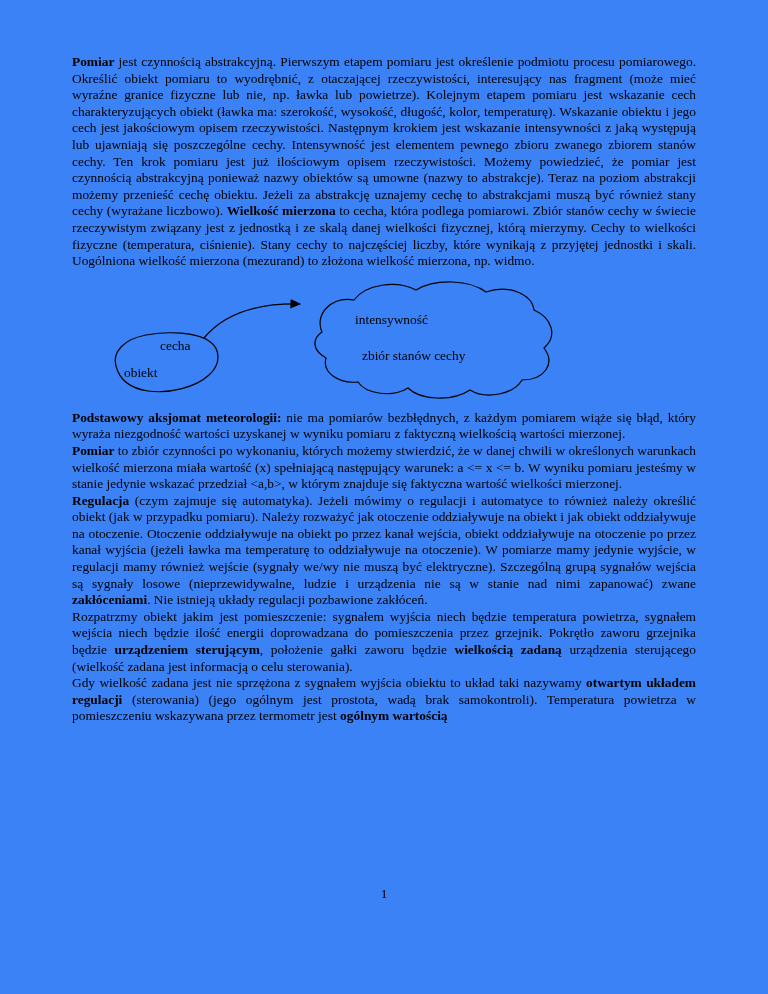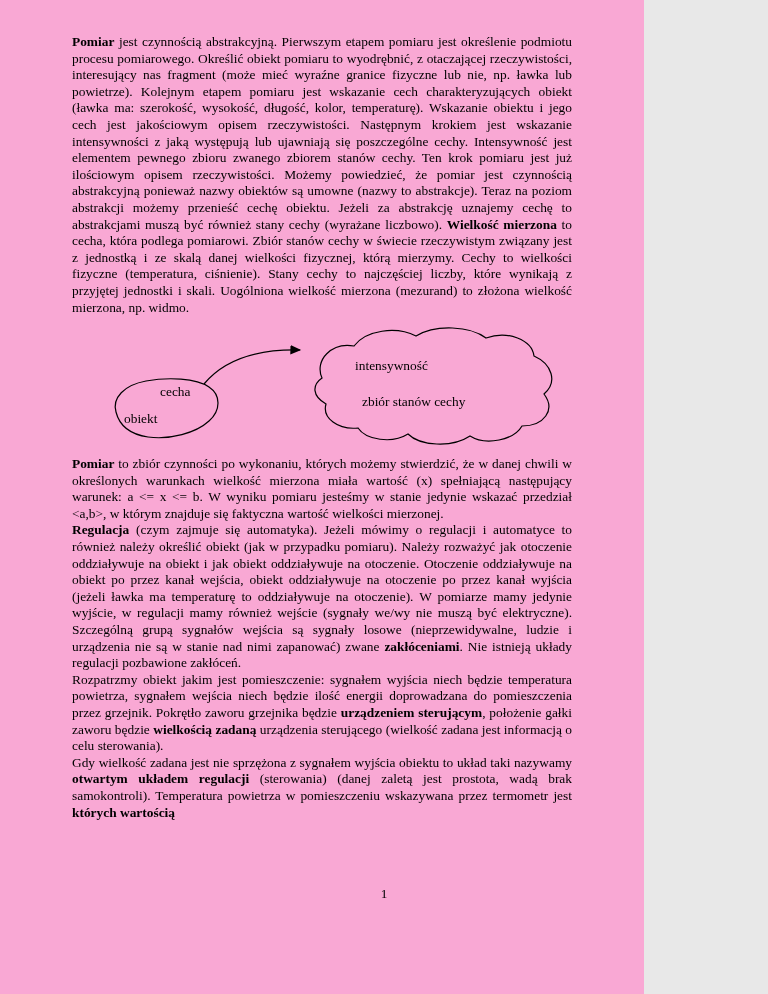--- a/index.html
+++ b/index.html
@@ -4,23 +4,23 @@
 <style>
   * { box-sizing: border-box; }
   html, body { margin: 0; padding: 0; background: #e8e8e8; }
   body {
     width: 768px; height: 994px;
     font-family: "Liberation Serif", "DejaVu Serif", serif;
     color: #000;
   }
   .page {
     position: relative;
-    width: 644px; height: 994px;
-    background: #f9a8d4;
-    padding: 34px 72px 0 72px;
+    width: 768px; height: 994px;
+    background: #3b82f6;
+    padding: 54px 72px 0 72px;
     overflow: hidden;
   }
   .doc p {
     margin: 0;
     font-size: 13.4px;
     line-height: 16.6px;
     text-align: justify;
   }
   .doc b { font-weight: bold; }
   .diagram-wrap { margin: 6px 0 8px 0; }
@@ -57,26 +57,27 @@
         <path d="M 250,56 C 242,38 260,20 282,24 C 294,8 324,4 344,14 C 364,2 398,4 414,16 C 436,8 460,18 462,34 C 480,42 486,60 472,72 C 484,88 472,104 450,104 C 442,118 414,124 398,114 C 380,126 348,124 336,112 C 320,122 294,118 286,106 C 266,108 250,96 254,82 C 240,74 240,63 250,56 Z" fill="none" stroke="#000" stroke-width="1.2"></path>
         <path d="M 132,62 C 152,38 186,27 228,28" fill="none" stroke="#000" stroke-width="1.2" marker-end="url(#ah)"></path>
         <text x="88" y="74">cecha</text>
         <text x="52" y="101">obiekt</text>
         <text x="283" y="48">intensywność</text>
         <text x="290" y="84">zbiór stanów cechy</text>
       </svg>
     </div>
 
 
+    <p><b>Podstawowy aksjomat meteorologii:</b><span> nie ma pomiarów bezbłędnych, z każdym pomiarem wiąże się błąd, który wyraża niezgodność wartości uzyskanej w wyniku pomiaru z faktyczną wielkością wartości mierzonej.</span></p>
 
     <p><b>Pomiar</b><span> to zbiór czynności po wykonaniu, których możemy stwierdzić, że w danej chwili w określonych warunkach wielkość mierzona miała wartość (x) spełniającą następujący warunek: a &lt;= x &lt;= b. W wyniku pomiaru jesteśmy w stanie jedynie wskazać przedział &lt;a,b&gt;, w którym znajduje się faktyczna wartość wielkości mierzonej.</span></p>
 
     <p><b>Regulacja</b><span> (czym zajmuje się automatyka). Jeżeli mówimy o regulacji i automatyce to również należy określić obiekt (jak w przypadku pomiaru). Należy rozważyć jak otoczenie oddziaływuje na obiekt i jak obiekt oddziaływuje na otoczenie. Otoczenie oddziaływuje na obiekt po przez kanał wejścia, obiekt oddziaływuje na otoczenie po przez kanał wyjścia (jeżeli ławka ma temperaturę to oddziaływuje na otoczenie). W pomiarze mamy jedynie wyjście, w regulacji mamy również wejście (sygnały we/wy nie muszą być elektryczne). Szczególną grupą sygnałów wejścia są sygnały losowe (nieprzewidywalne, ludzie i urządzenia nie są w stanie nad nimi zapanować) zwane </span><b>zakłóceniami</b><span>. Nie istnieją układy regulacji pozbawione zakłóceń.</span></p>
 
 
     <p><span>Rozpatrzmy obiekt jakim jest pomieszczenie: sygnałem wyjścia niech będzie temperatura powietrza, sygnałem wejścia niech będzie ilość energii doprowadzana do pomieszczenia przez grzejnik. Pokrętło zaworu grzejnika będzie </span><b>urządzeniem sterującym</b><span>, położenie gałki zaworu będzie </span><b>wielkością zadaną</b><span> urządzenia sterującego (wielkość zadana jest informacją o celu sterowania).</span></p>
 
-    <p><span>Gdy wielkość zadana jest nie sprzężona z sygnałem wyjścia obiektu to układ taki nazywamy </span><b>otwartym układem regulacji</b><span> (sterowania) (danej zaletą jest prostota, wadą brak samokontroli). Temperatura powietrza w pomieszczeniu wskazywana przez termometr jest </span><b>których wartością</b></p>
+    <p><span>Gdy wielkość zadana jest nie sprzężona z sygnałem wyjścia obiektu to układ taki nazywamy </span><b>otwartym układem regulacji</b><span> (sterowania) (jego ogólnym jest prostota, wadą brak samokontroli). Temperatura powietrza w pomieszczeniu wskazywana przez termometr jest </span><b>ogólnym wartością</b></p>
 
   </div>
 
   <div class="footer">1</div>
 </div>
 
 </body></html>

